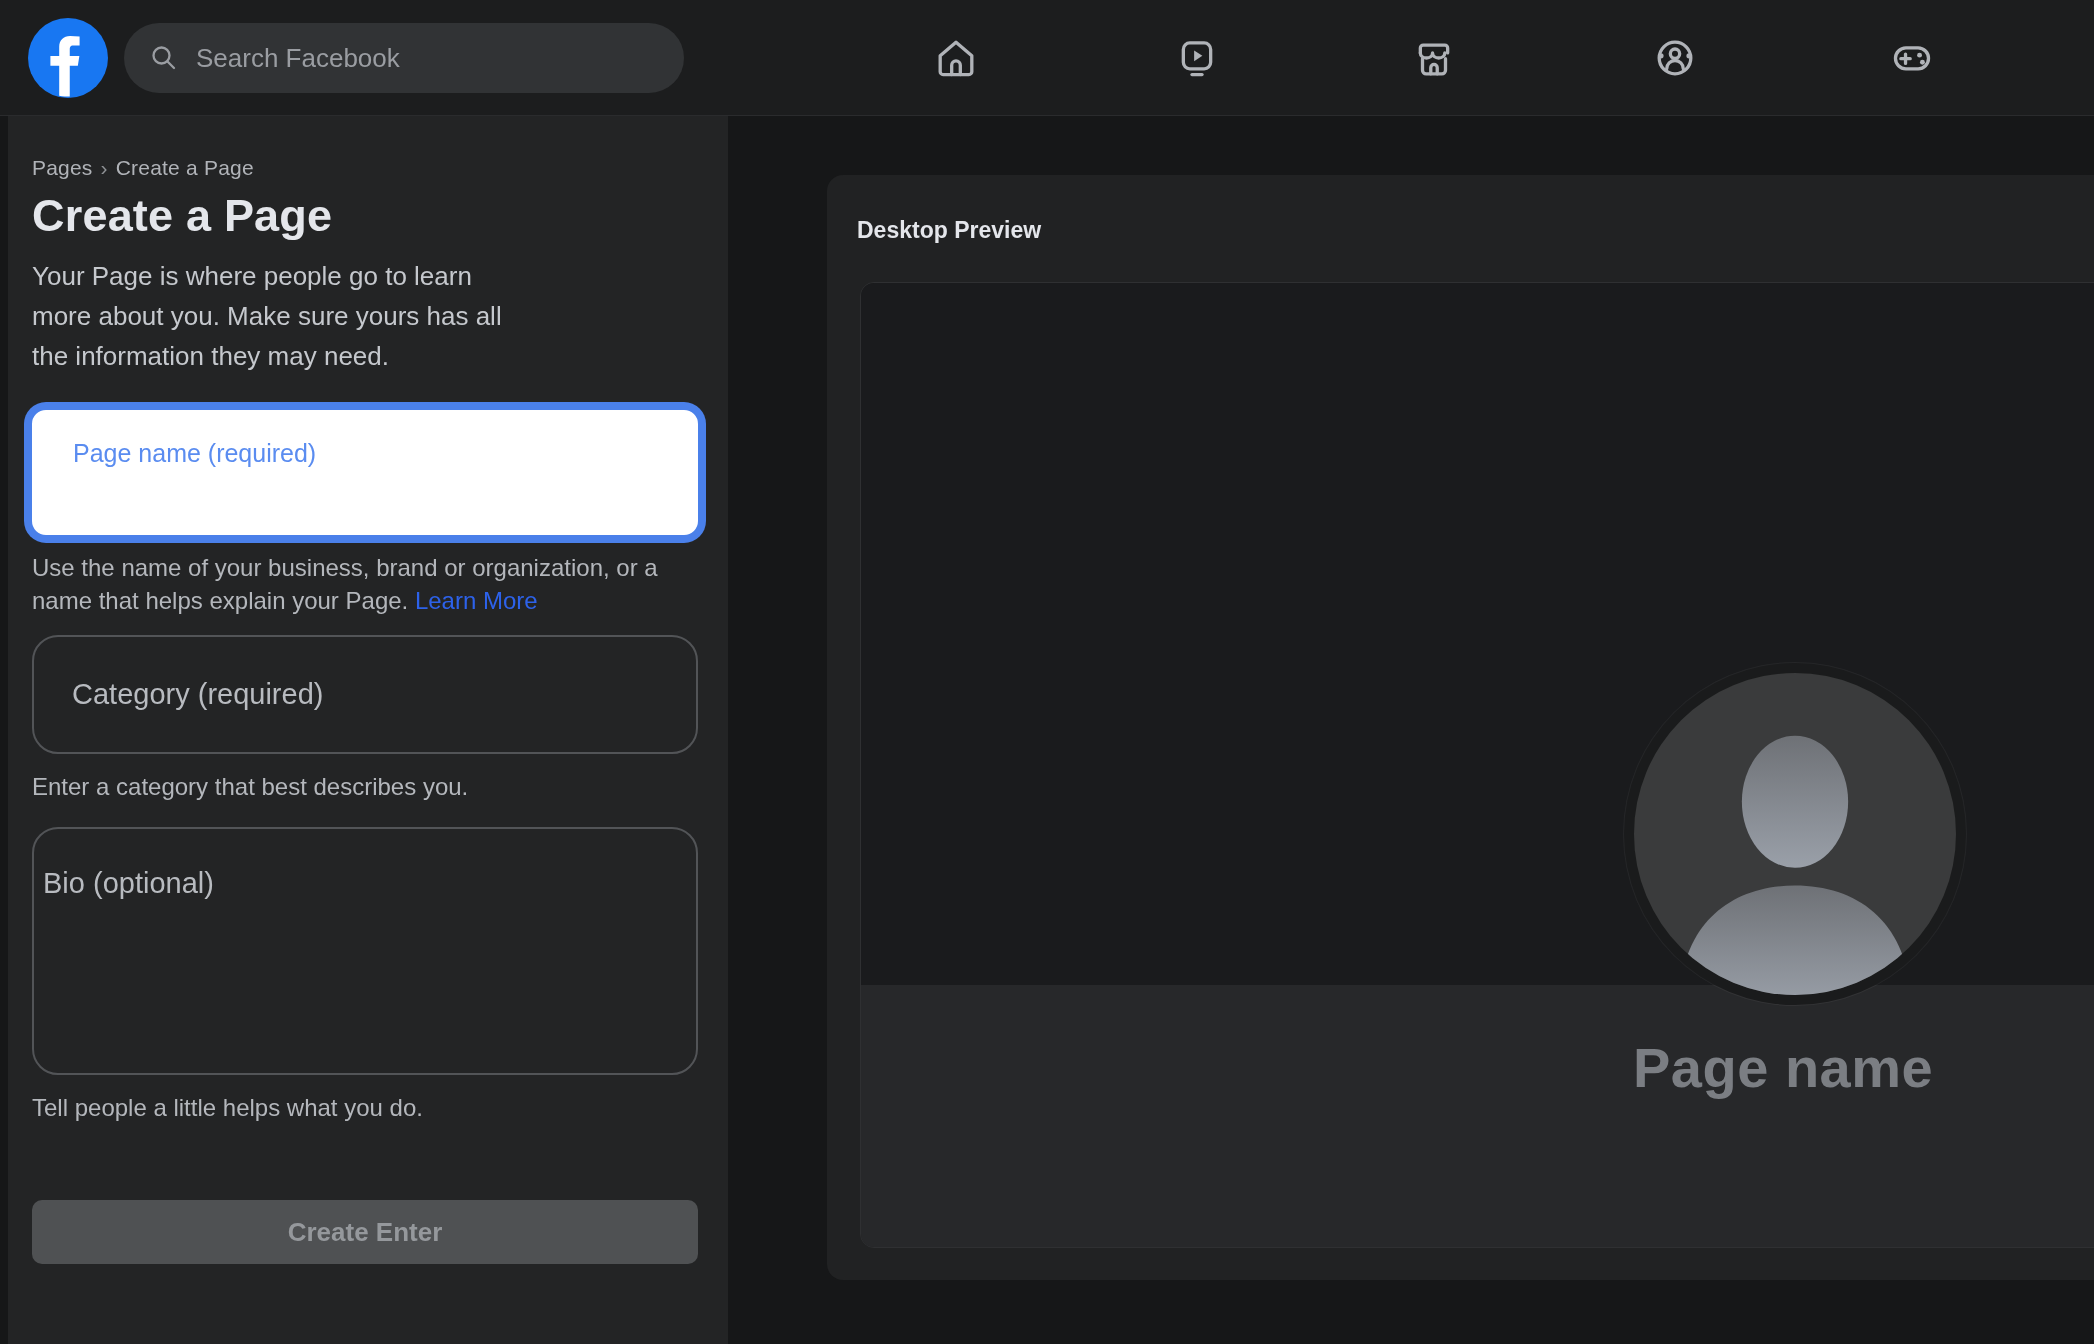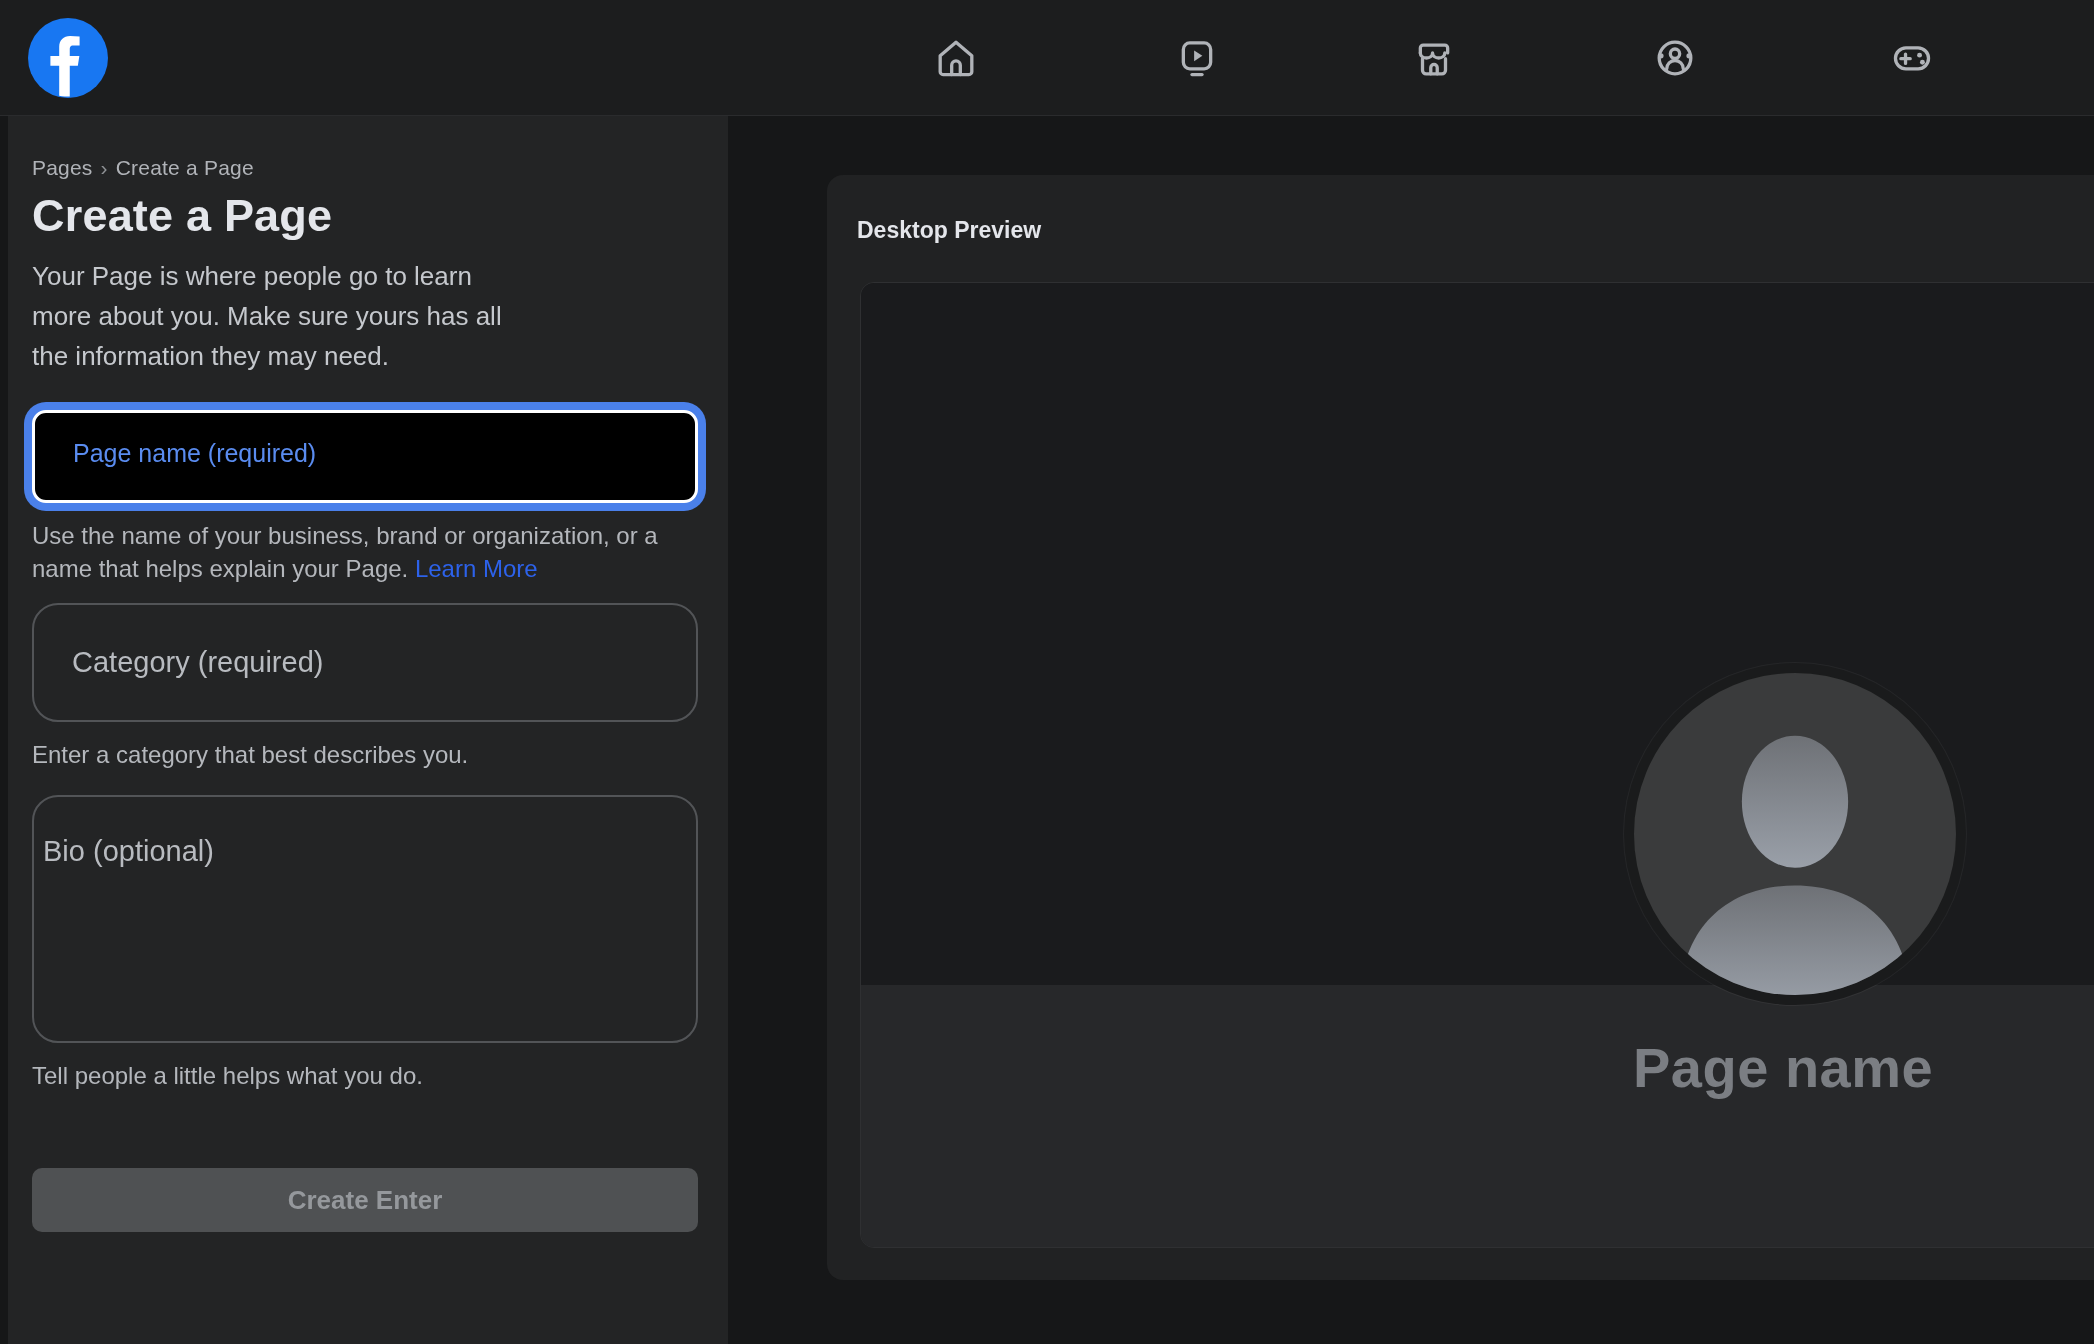--- a/index.html
+++ b/index.html
@@ -49,22 +49,22 @@
     position:absolute;left:8px;top:116px;width:720px;height:1228px;
     background:#232425;padding:40px 30px 0 24px;
   }
   .breadcrumb{font-size:21px;color:var(--text-secondary);letter-spacing:.2px;}
   .breadcrumb .crumb{cursor:pointer;}
   .breadcrumb .sep{margin:0 8px;color:#8f9296;}
   .page-title{margin-top:10px;font-size:45px;font-weight:700;color:var(--text-primary);letter-spacing:.2px;}
   .intro{margin-top:14px;font-size:26px;line-height:40px;color:#c5c8cd;}
   .intro span{display:block;}
   .field-focused{
-    margin-top:34px;height:93px;border-radius:14px;
-    background:#000000;border:3px solid #ffffff;
+    margin-top:34px;height:125px;border-radius:14px;
+    background:#ffffff;border:3px solid #ffffff;
     box-shadow:0 0 0 8px var(--focus-ring-blue);
     padding:26px 0 0 38px;cursor:text;
   }
   .field-focused .float-label{font-size:25px;color:var(--field-label-blue);}
   .helper{margin-top:16px;font-size:24px;line-height:33px;color:#b4b7bc;max-width:670px;}
   .helper a{color:var(--link-blue);text-decoration:none;cursor:pointer;}
   .plain-input{
     display:block;width:100%;height:119px;margin-top:18px;
     background:transparent;border:2px solid #525457;border-radius:26px;
     font-family:inherit;font-size:29px;color:#e4e6eb;padding:0 28px 0 38px;outline:none;
@@ -114,20 +114,27 @@
 </style>
 </head>
 <body>
 
 <header class="topbar">
   <div class="fb-logo">
     <svg viewBox="0 0 100 100" width="80" height="80">
       <circle cx="50" cy="50" r="50" fill="#1877f2"></circle>
       <path fill="#ffffff" d="M64.5 34.5h-9c-1.8 0-3.3 1.6-3.3 4v9h12l-1.9 12.2H52.2V98c-2.1.3-4.3.3-6.5.1-2.3-.1-4.5-.4-6.7-.9V59.7H28V47.5h11V36c0-8.3 5.4-13.5 13.6-13.5 4 0 8.1.3 11.9.7v11.3z"></path>
     </svg>
+  </div>
+  <div class="search-pill">
+    <svg width="32" height="32" viewBox="0 0 64 64">
+      <circle class="icon-stroke" cx="27" cy="27" r="16" style="stroke:#9a9da2"></circle>
+      <path class="icon-stroke" d="M39 39 L52 52" style="stroke:#9a9da2"></path>
+    </svg>
+    <input type="text" placeholder="Search Facebook" style="">
   </div>
 
   <div class="nav-item nav-home">
     <svg width="46" height="46" viewBox="0 0 64 64">
       <path class="icon-stroke" d="M10 29 L32 10 L54 29 V51 a4 4 0 0 1 -4 4 H14 a4 4 0 0 1 -4 -4 Z"></path>
       <path class="icon-stroke" d="M26 55 V42 a6 6 0 0 1 12 0 V55"></path>
     </svg>
   </div>
   <div class="nav-item nav-watch">
     <svg width="46" height="46" viewBox="0 0 64 64">

